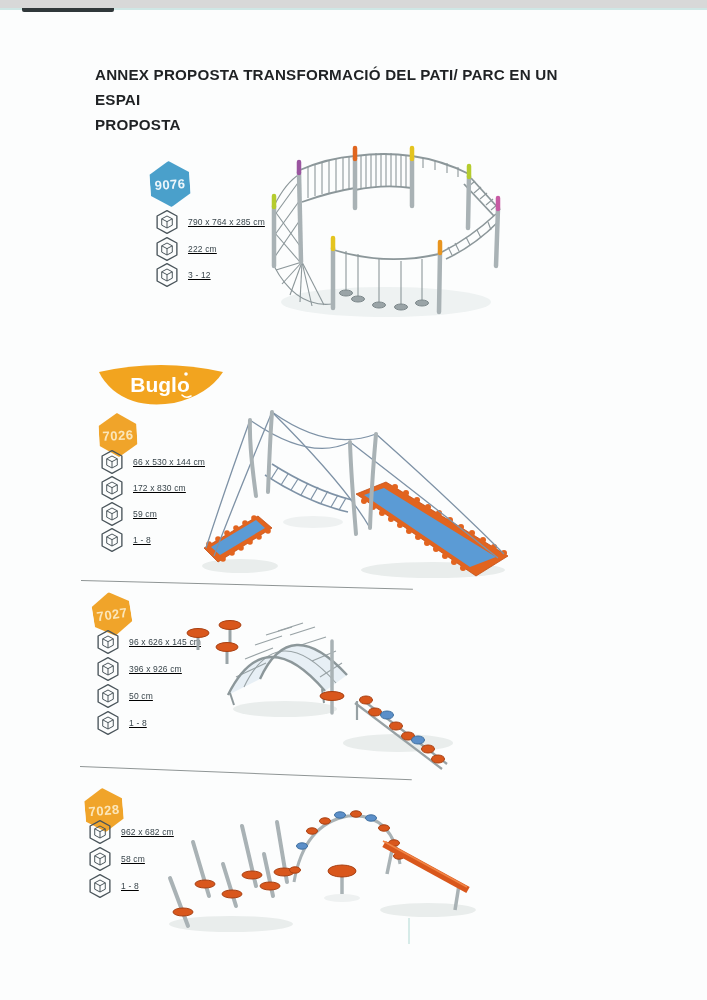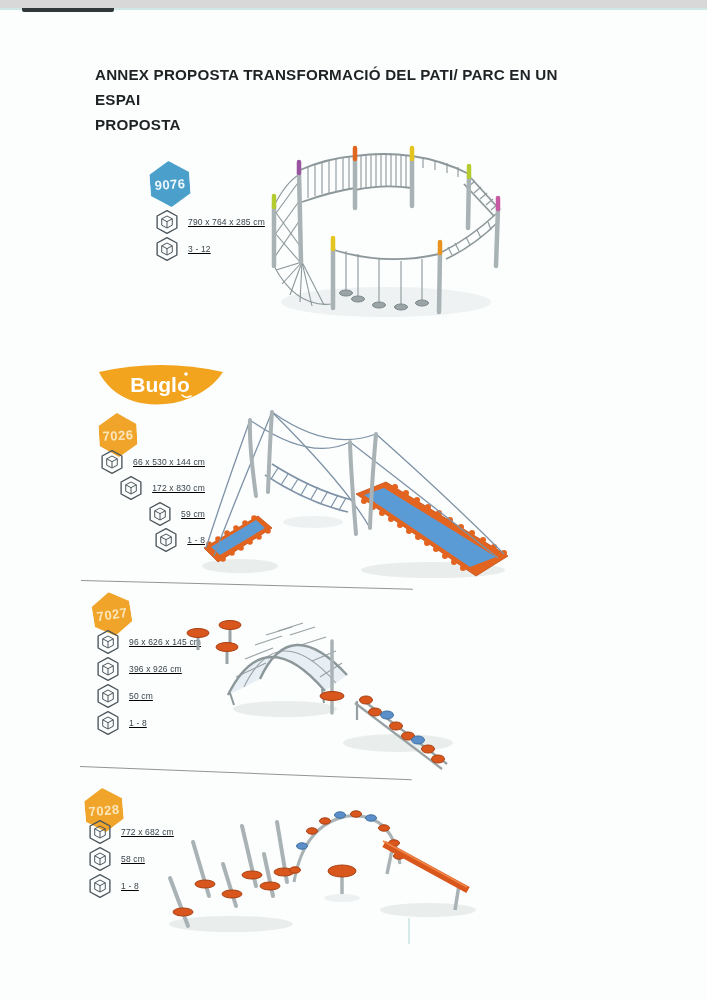--- a/index.html
+++ b/index.html
@@ -71,20 +71,26 @@
     <div class="spec-row" style="height:26.5px">
       <svg class="spec-icon">
           <use href="#cubehex"></use>
         </svg>
       <span class="spec-value">790 x 764 x 285 cm</span>
     </div>
     <div class="spec-row" style="height:26.5px">
       <svg class="spec-icon">
           <use href="#cubehex"></use>
         </svg>
+      <span class="spec-value">222 cm</span>
+    </div>
+    <div class="spec-row" style="height:26.5px">
+      <svg class="spec-icon">
+          <use href="#cubehex"></use>
+        </svg>
       <span class="spec-value">3 - 12</span>
     </div>
   </div>
 
   <svg class="illus" style="left:258px; top:132px;" width="266" height="192" viewBox="0 0 266 192">
     <ellipse cx="128" cy="162" rx="105" ry="15" fill="#eef2f2"></ellipse>
     <g stroke="#8c979a" stroke-width="1.1" fill="none">
 
       <path d="M16,66 Q28,42 42,34"></path>
       <line x1="16" y1="96" x2="42" y2="60"></line>
@@ -187,21 +193,21 @@
 
   <svg class="logo" viewBox="0 0 130 45">
     <path d="M3,10 Q65,-4 127,10 Q112,33 78,41 Q40,47 17,28 Q7,19 3,10 Z" fill="#f2a41f"></path>
     <text x="64" y="30" text-anchor="middle" font-family="Liberation Sans, sans-serif" font-size="21" font-weight="bold" fill="#ffffff">Buglo</text>
     <circle cx="90" cy="12" r="1.8" fill="#ffffff"></circle>
     <path d="M86,33 q4,4 9,1" stroke="#ffffff" stroke-width="1.6" fill="none" stroke-linecap="round"></path>
   </svg>
 
   <div class="badge orange" style="left:97px; top:405px; width:42px; height:44px; transform:rotate(-3deg);">7026</div>
 
-  <div class="specs" style="left:100px; top:441px;align-items:flex-end;">
+  <div class="specs" style="left:100px; top:441px;">
     <div class="spec-row" style="height:26px">
       <svg class="spec-icon">
           <use href="#cubehex"></use>
         </svg>
       <span class="spec-value">66 x 530 x 144 cm</span>
     </div>
     <div class="spec-row" style="height:26px">
       <svg class="spec-icon">
           <use href="#cubehex"></use>
         </svg>
@@ -396,21 +402,21 @@
 
   <div class="divider d2"></div>
 
   <div class="badge orange" style="left:83px; top:780px; width:42px; height:44px; transform:rotate(-5deg);">7028</div>
 
   <div class="specs" style="left:88px; top:810px;">
     <div class="spec-row" style="height:27px">
       <svg class="spec-icon">
           <use href="#cubehex"></use>
         </svg>
-      <span class="spec-value">772 x 682 cm</span>
+      <span class="spec-value">962 x 682 cm</span>
     </div>
     <div class="spec-row" style="height:27px">
       <svg class="spec-icon">
           <use href="#cubehex"></use>
         </svg>
       <span class="spec-value">58 cm</span>
     </div>
     <div class="spec-row" style="height:27px">
       <svg class="spec-icon">
           <use href="#cubehex"></use>

